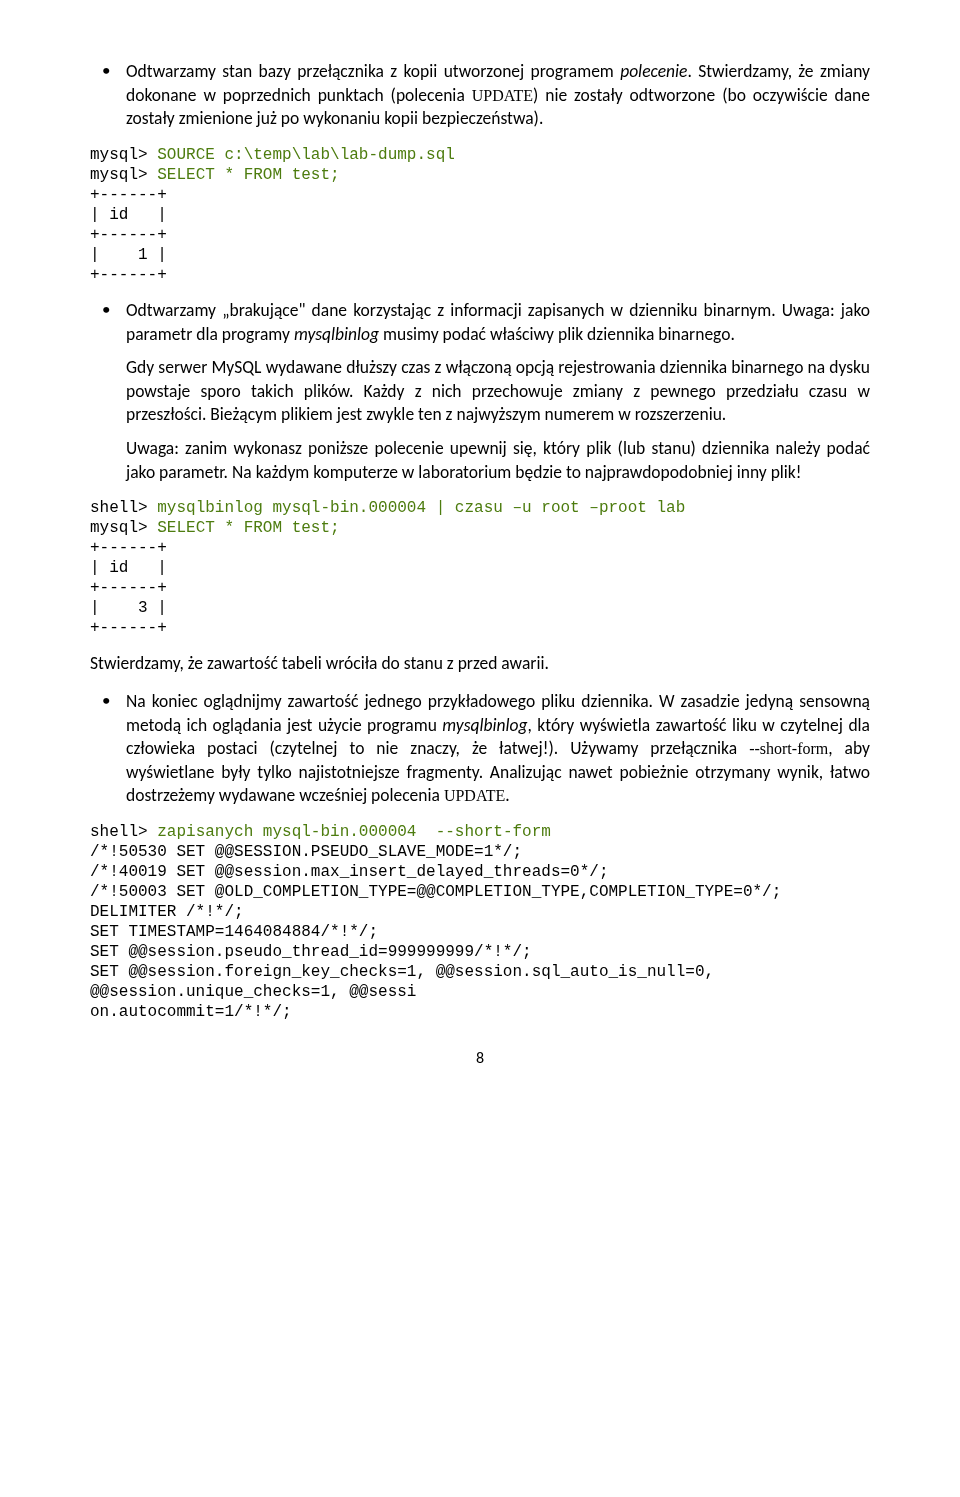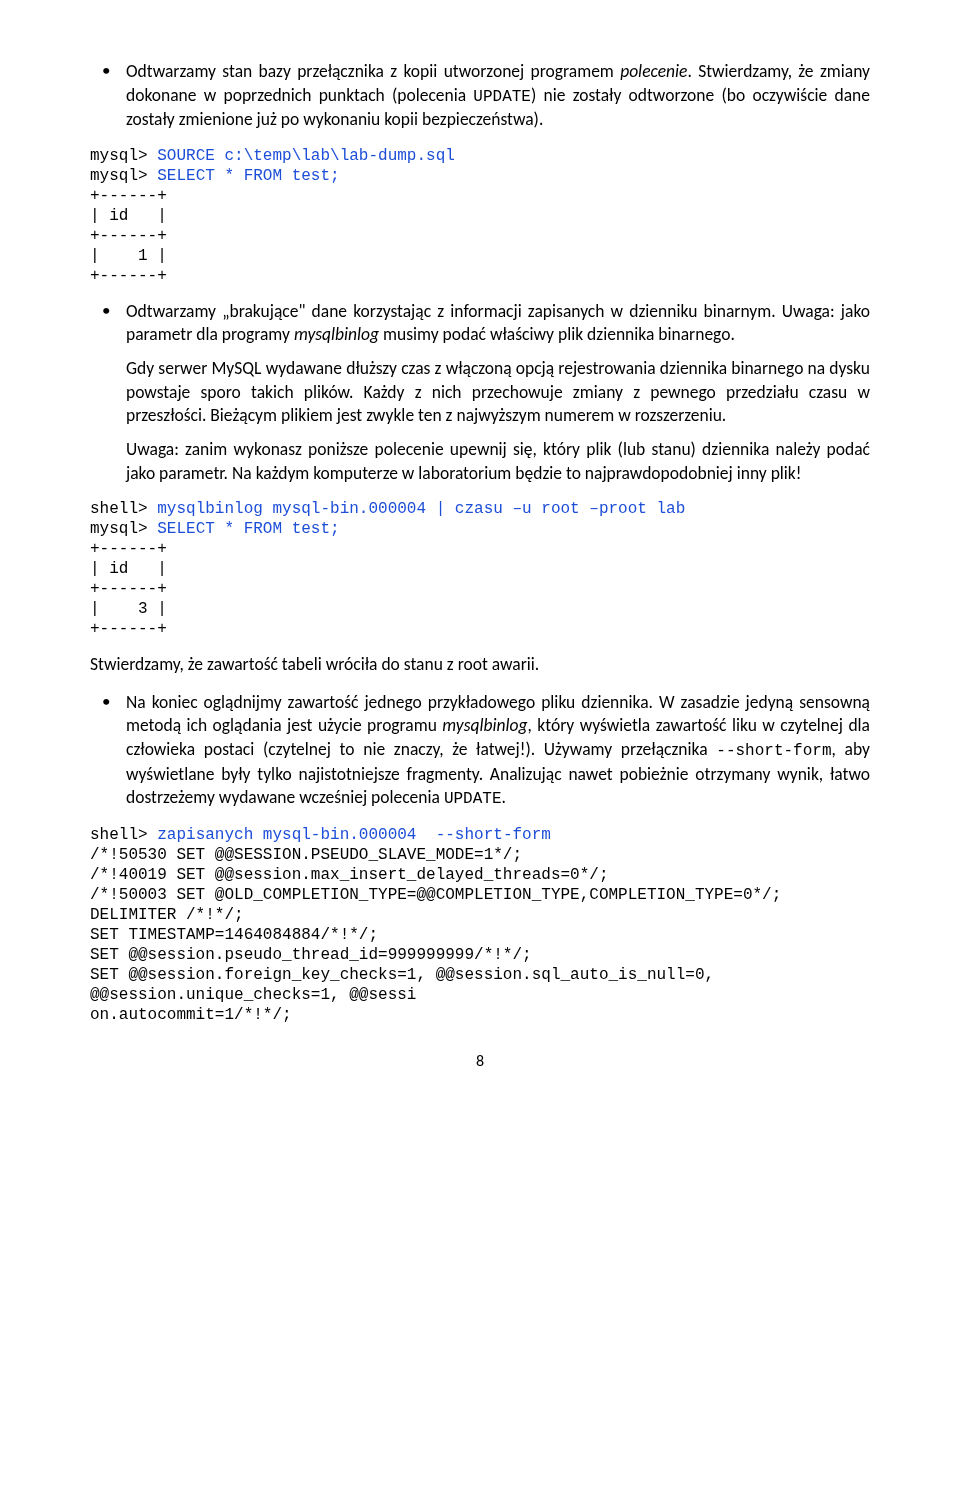--- a/index.html
+++ b/index.html
@@ -31,23 +31,23 @@
     top: 0;
     font-size: 17px;
   }
   .mono {
     font-family: "Courier New", monospace;
     font-size: 16px;
     line-height: 1.25;
     white-space: pre;
     margin: 6px 0 14px 0;
   }
-  .blue { color: #1d4ed8; }
+  .blue { color: #4d7c0f; }
   .inline-mono {
-    font-family: Liberation Mono, monospace;
+    font-family: Liberation Serif, serif;
     font-size: 16px;
   }
   .para-flush {
     text-align: justify;
     font-size: 17.5px;
     line-height: 1.35;
     margin: 0 0 14px 0;
   }
   .pnum {
     text-align: center;
@@ -85,21 +85,21 @@
   </ul>
 
   <div class="mono"><span>shell&gt; </span><span class="blue">mysqlbinlog mysql-bin.000004 | czasu –u root –proot lab</span>
 <span>mysql&gt; </span><span class="blue">SELECT * FROM test;</span>
 <span>+------+
 | id   |
 +------+
 |    3 |
 +------+</span></div>
 
-  <div class="para-flush">Stwierdzamy, że zawartość tabeli wróciła do stanu z root awarii.</div>
+  <div class="para-flush">Stwierdzamy, że zawartość tabeli wróciła do stanu z przed awarii.</div>
 
   <ul class="b">
     <li>
       <span>Na koniec oglądnijmy zawartość jednego przykładowego pliku dziennika. W zasadzie jedyną sensowną metodą ich oglądania jest użycie programu </span><i>mysqlbinlog</i><span>, który wyświetla zawartość liku w czytelnej dla człowieka postaci (czytelnej to nie znaczy, że łatwej!). Używamy przełącznika </span><span class="inline-mono">--short-form</span><span>, aby wyświetlane były tylko najistotniejsze fragmenty. Analizując nawet pobieżnie otrzymany wynik, łatwo dostrzeżemy wydawane wcześniej polecenia </span><span class="inline-mono">UPDATE</span><span>.</span>
     </li>
   </ul>
 
   <div class="mono"><span>shell&gt; </span><span class="blue">zapisanych mysql-bin.000004  --short-form</span>
 <span>/*!50530 SET @@SESSION.PSEUDO_SLAVE_MODE=1*/;
 /*!40019 SET @@session.max_insert_delayed_threads=0*/;

